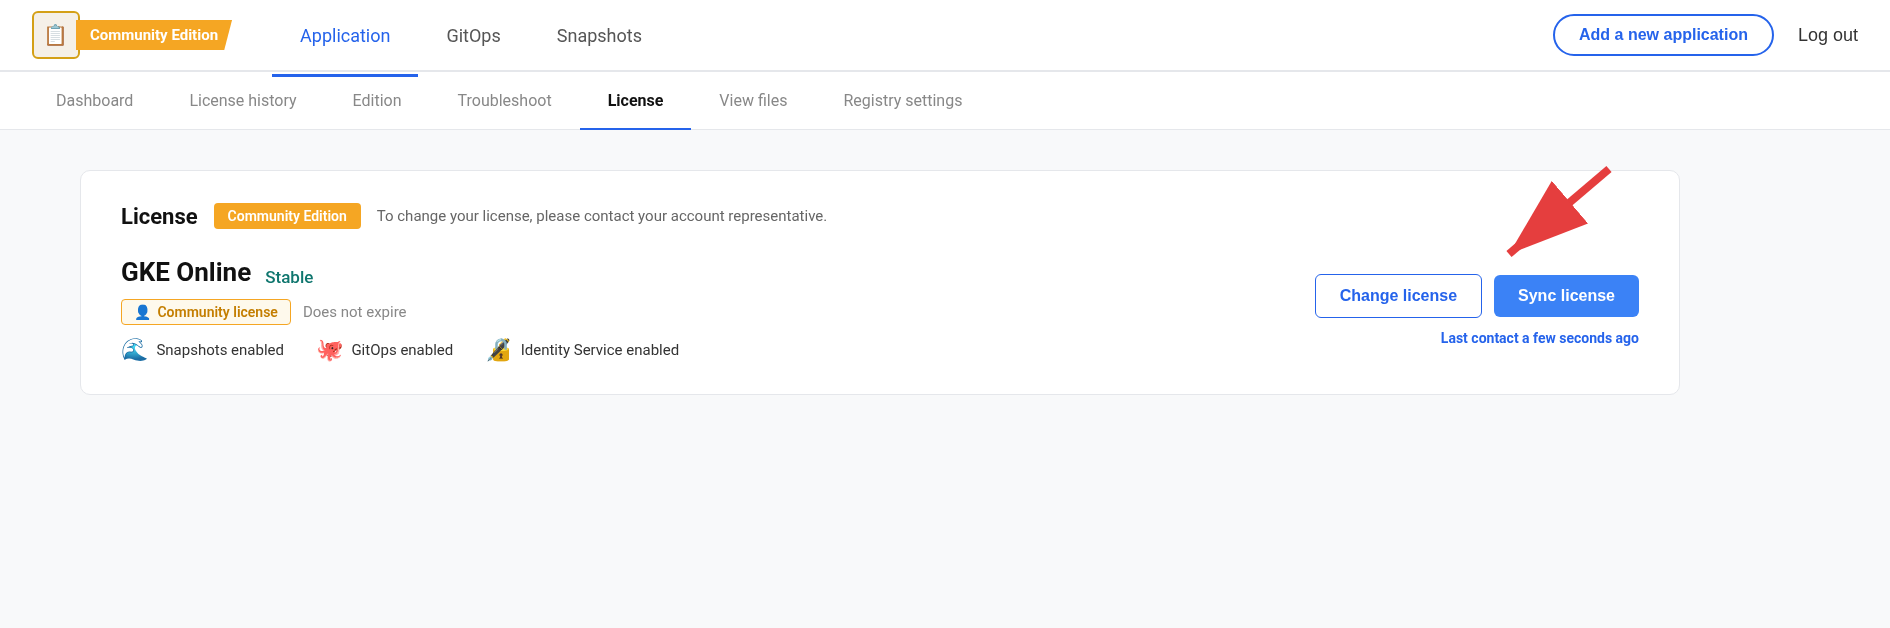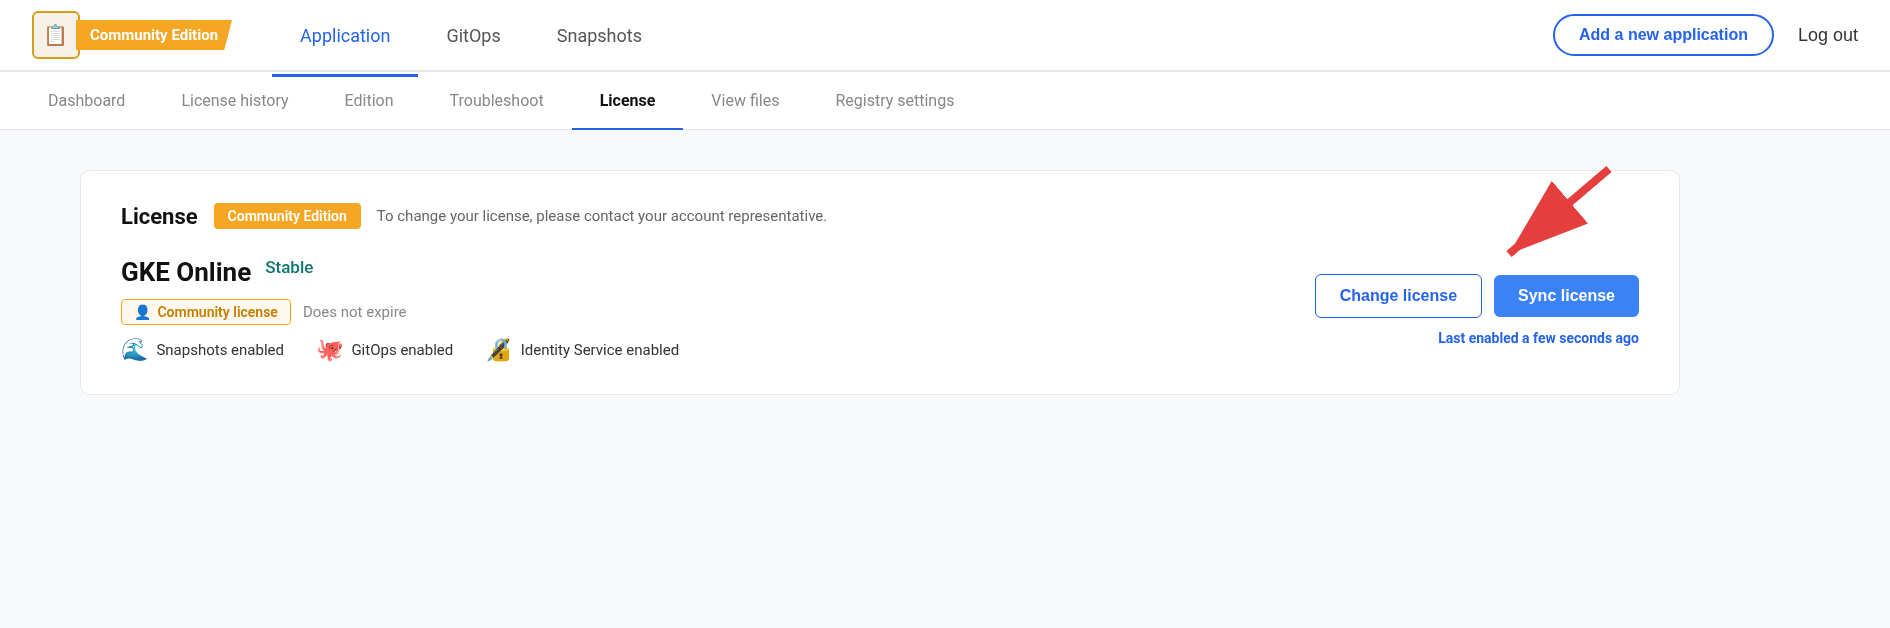--- a/index.html
+++ b/index.html
@@ -86,21 +86,21 @@
       border: none;
       font-size: 18px;
       color: #333;
       cursor: pointer;
     }
 
     
     .sub-nav {
       display: flex;
       align-items: center;
-      padding: 0 20px;
+      padding: 0 28px;
       border-bottom: 1px solid #e5e7eb;
       background: #fff;
     }
     .sub-nav-link {
       padding: 18px 28px;
       font-size: 16px;
       color: #888;
       cursor: pointer;
       border-bottom: 2px solid transparent;
       position: relative;
@@ -158,21 +158,21 @@
       align-items: center;
       justify-content: space-between;
     }
     .license-info {
       display: flex;
       flex-direction: column;
       gap: 12px;
     }
     .app-name-row {
       display: flex;
-      align-items: flex-start;
+      align-items: flex-end;
       gap: 14px;
     }
     .app-name {
       font-size: 26px;
       font-weight: 700;
       color: #111;
     }
     .stable-badge {
       color: #0f766e;
       font-size: 17px;
@@ -337,17 +337,17 @@
               <polygon points="0 0, 10 3.5, 0 7" fill="#e53e3e"></polygon>
             </marker>
           </defs>
           <line x1="130" y1="10" x2="30" y2="95" stroke="#e53e3e" stroke-width="8" marker-end="url(#arrowhead)"></line>
         </svg>
 
         <div class="actions-row">
           <button class="change-license-btn">Change license</button>
           <button class="sync-license-btn">Sync license</button>
         </div>
-        <span class="last-synced">Last enabled a few seconds ago</span>
+        <span class="last-synced">Last contact a few seconds ago</span>
       </div>
     </div>
   </div>
 </main>
 
 </body></html>

